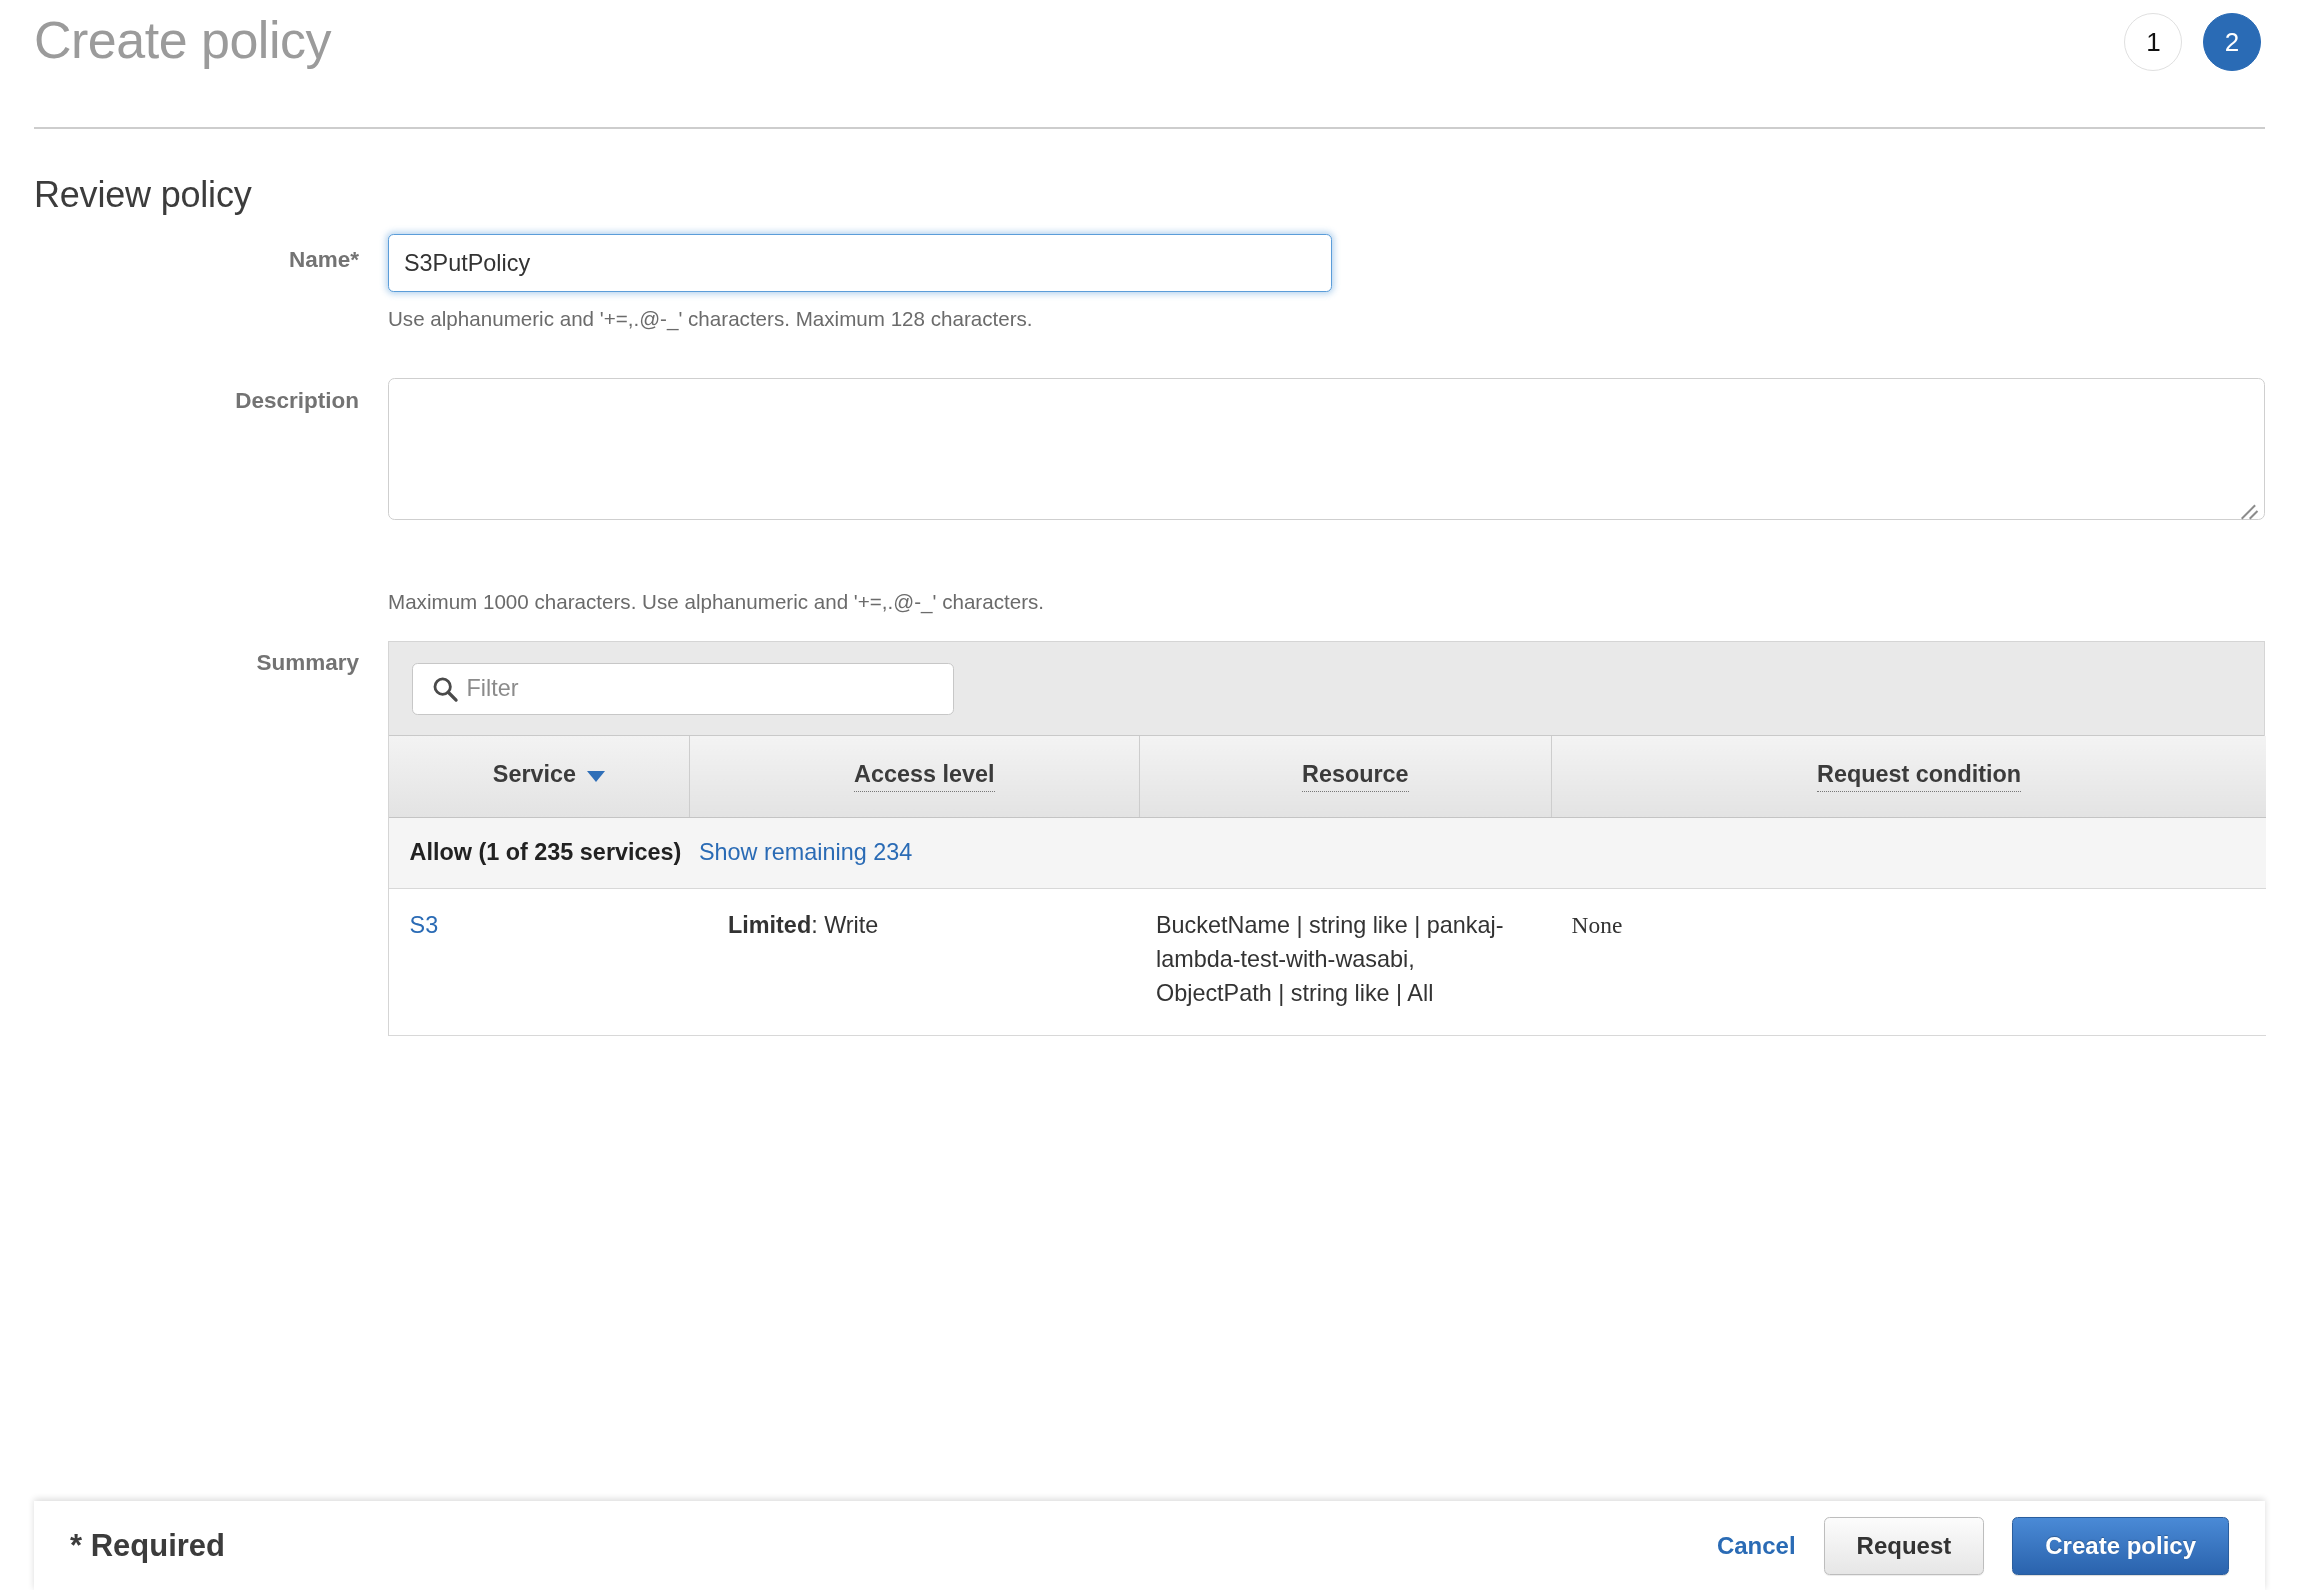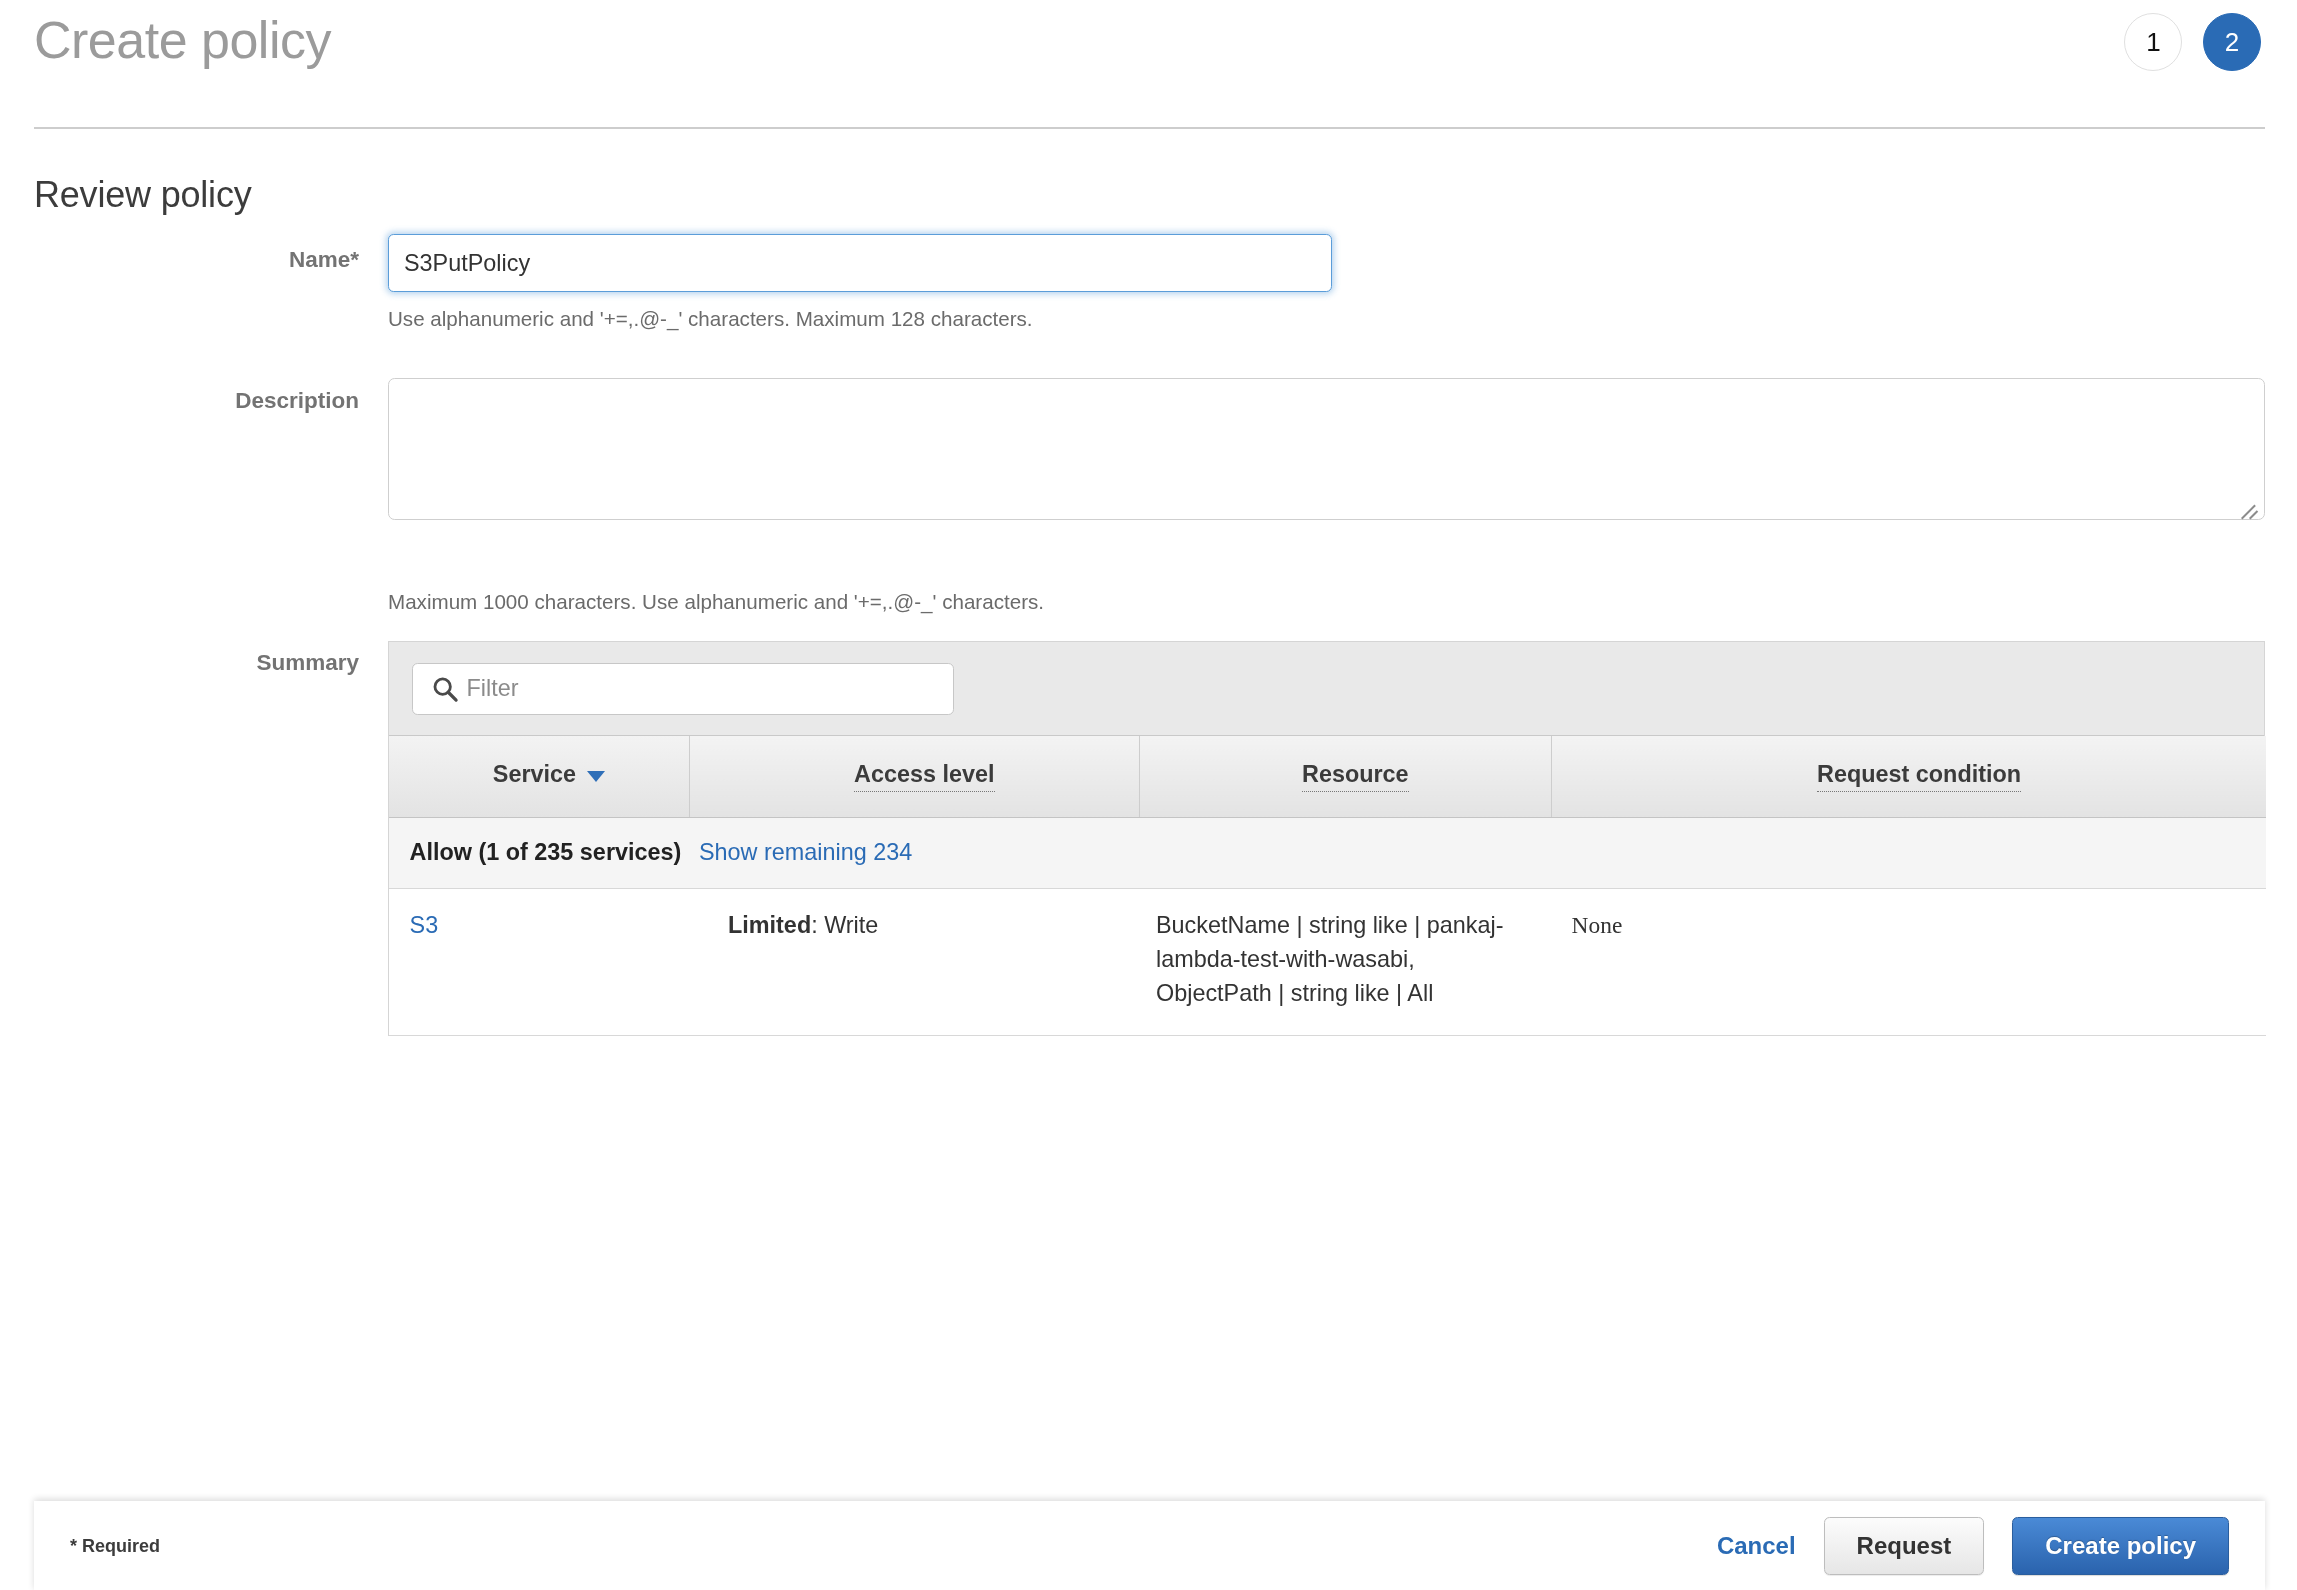--- a/index.html
+++ b/index.html
@@ -223,21 +223,21 @@
     position: absolute;
     left: 34px; bottom: 0;
     width: 2231px; height: 90px;
     background: #ffffff;
     box-shadow: 0 -1.9px 6.6px rgba(0,0,0,0.14);
     display: flex;
     align-items: center;
   }
   .required-note {
     margin-left: 36px;
-    font-size: 18px;
+    font-size: 31px;
     font-weight: bold;
     color: #3c3c3c;
   }
   .footer-actions {
     margin-left: auto;
     margin-right: 36px;
     display: flex;
     align-items: center;
     gap: 28px;
   }

